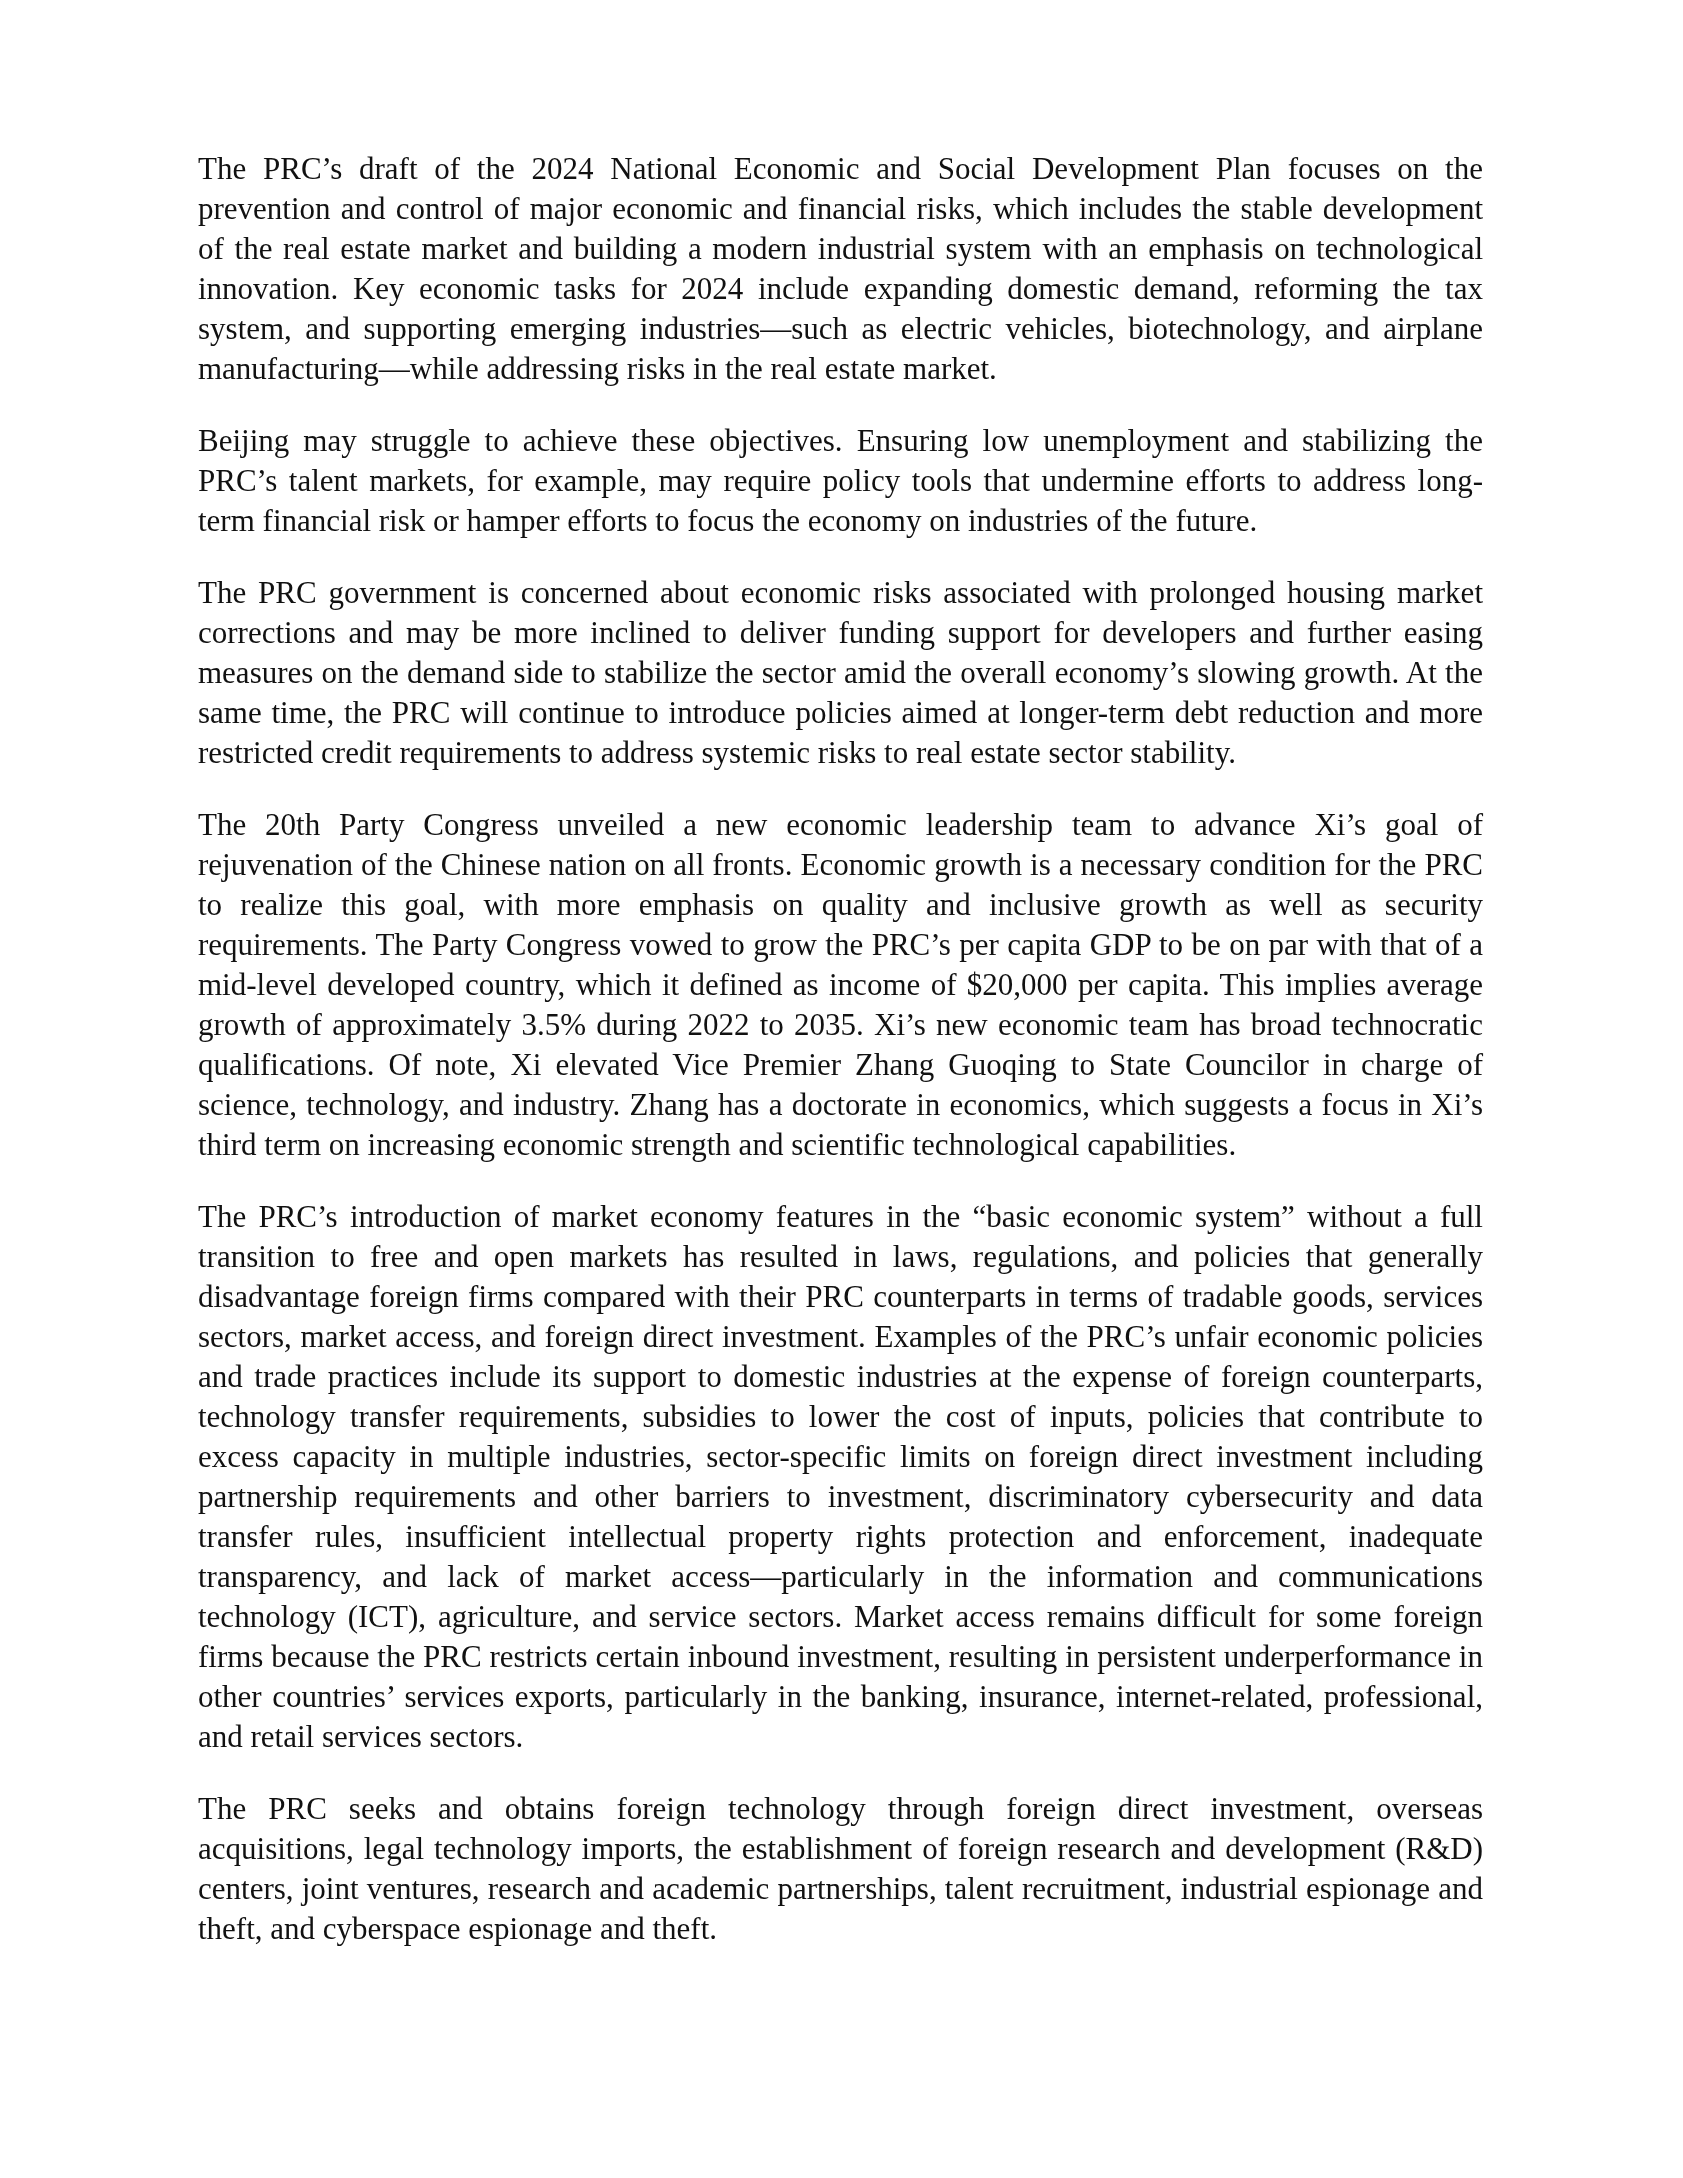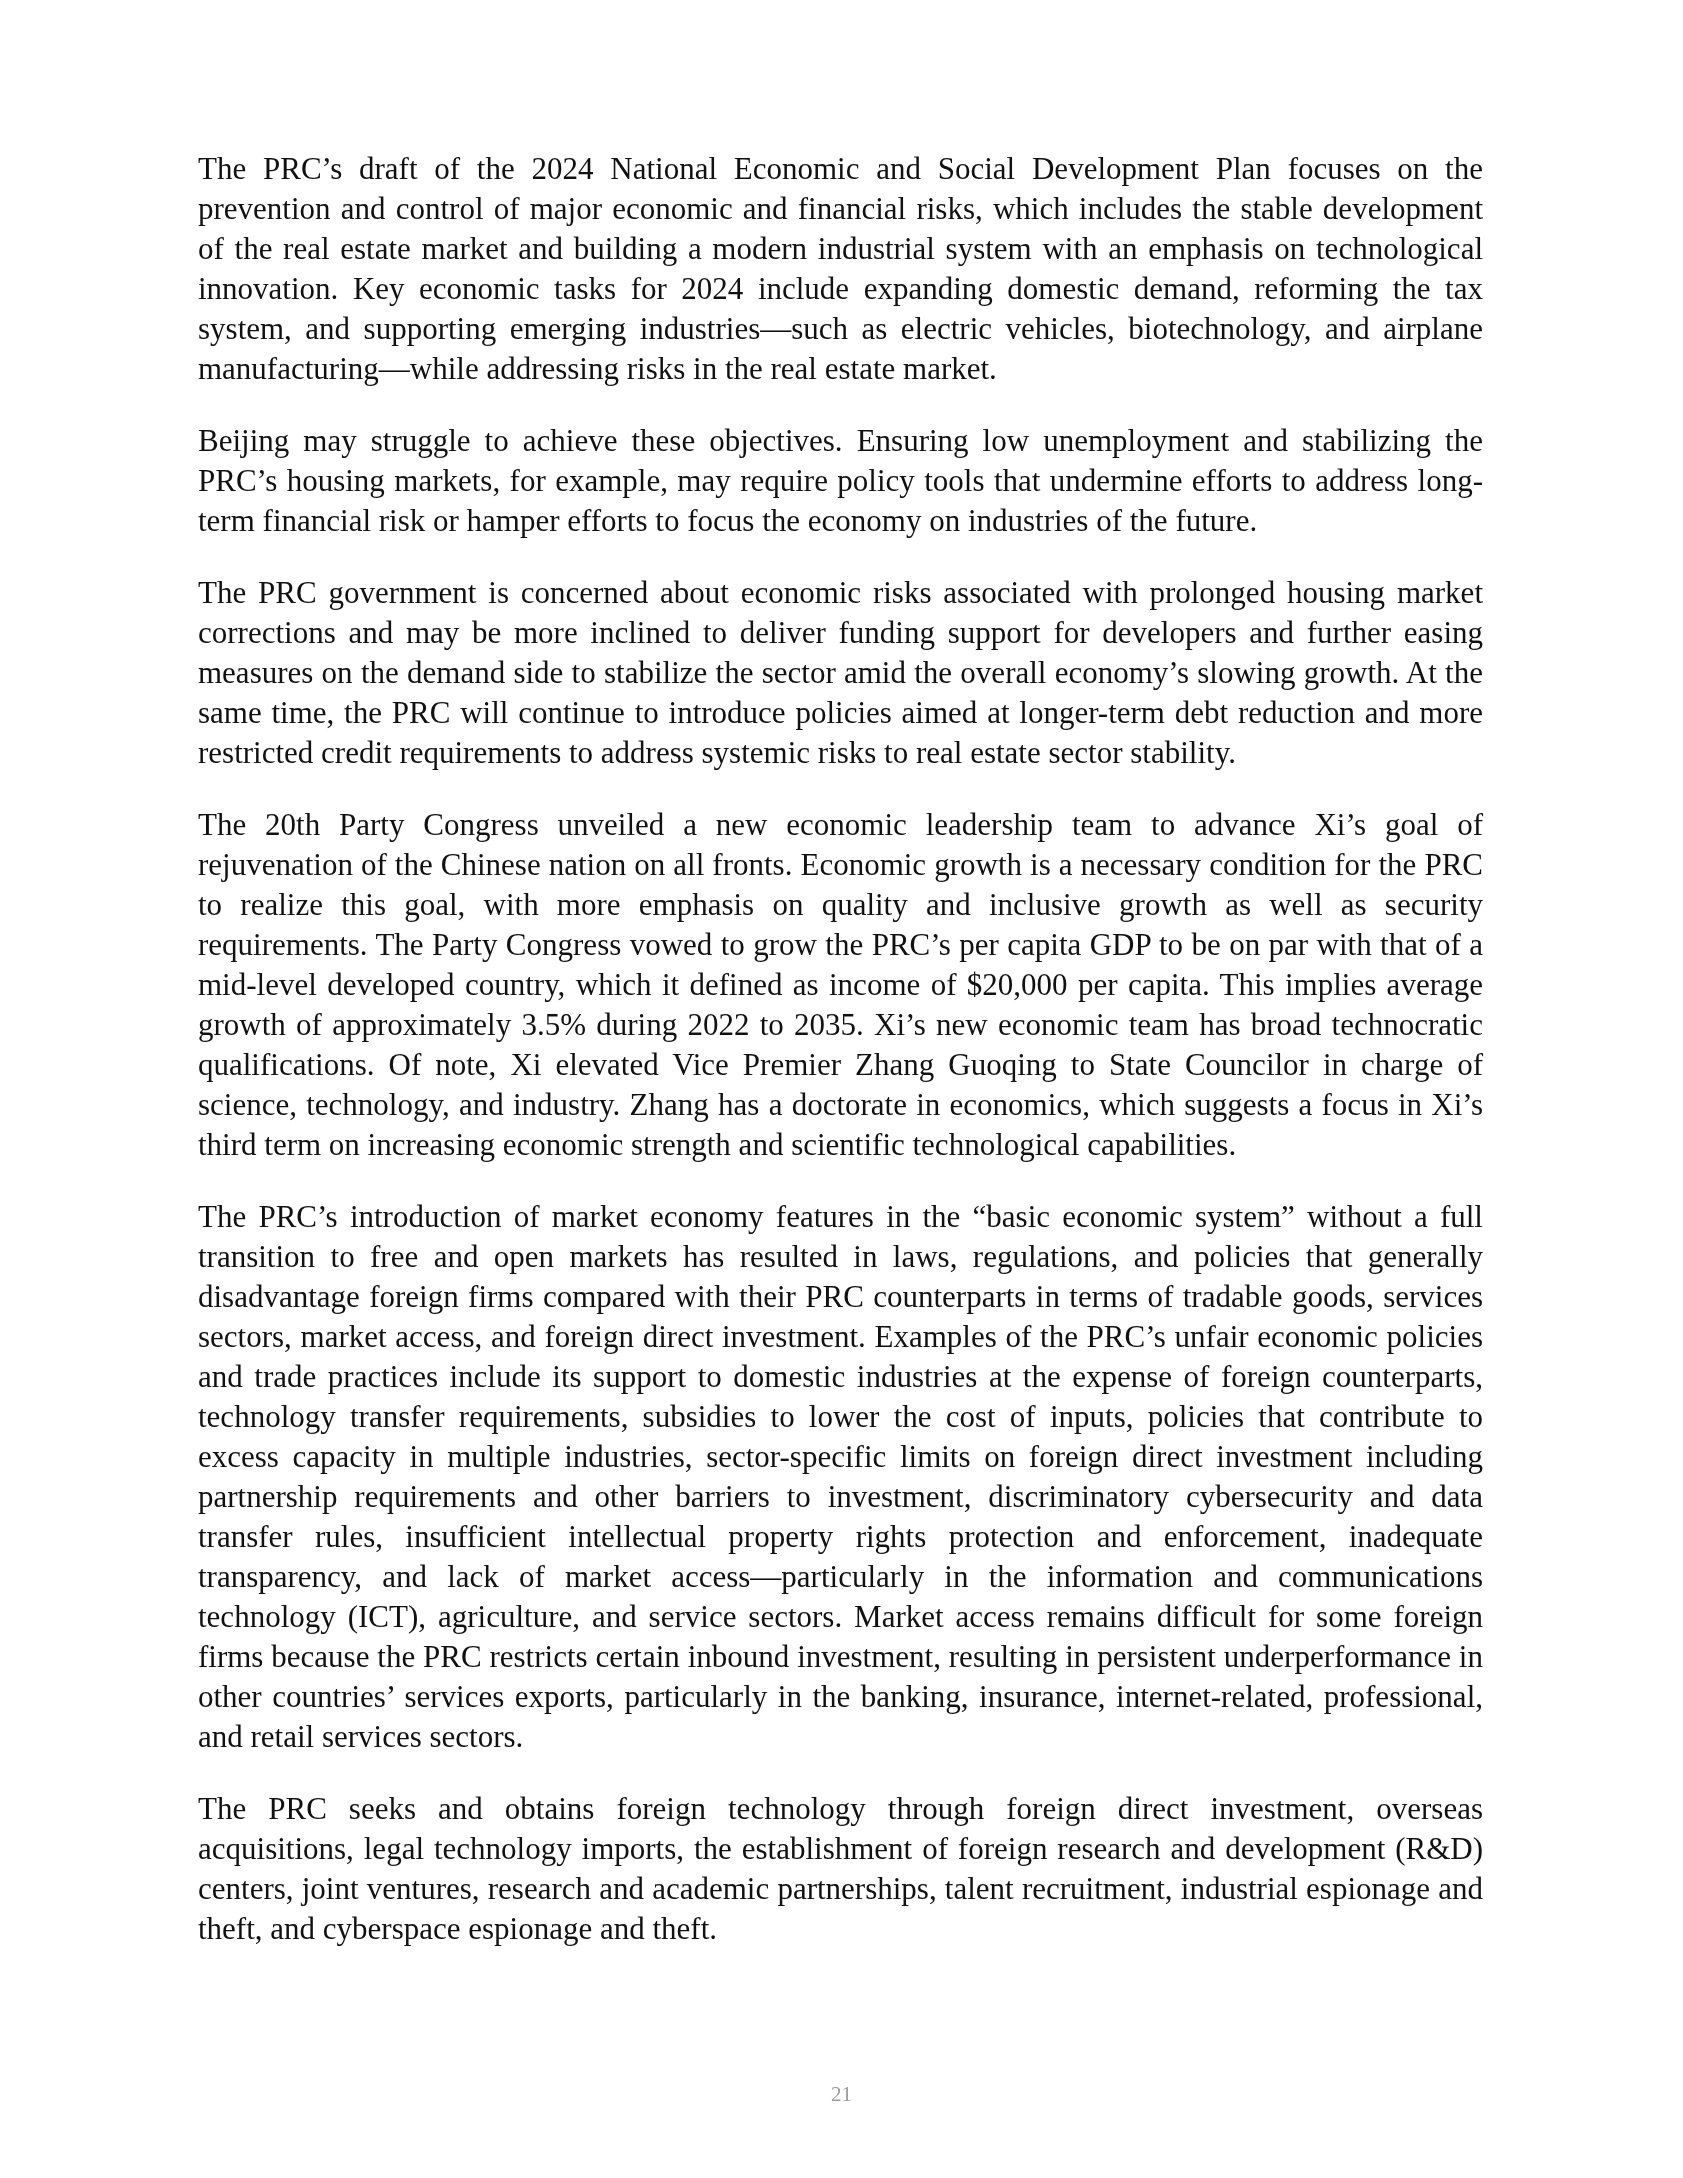--- a/index.html
+++ b/index.html
@@ -58,24 +58,23 @@
     .footer .running-title {
       display: block;
     }
   </style>
 </head>
 <body>
 
 <div class="page">
   <div class="body-text">
     <p>The PRC’s draft of the 2024 National Economic and Social Development Plan focuses on the prevention and control of major economic and financial risks, which includes the stable development of the real estate market and building a modern industrial system with an emphasis on technological innovation. Key economic tasks for 2024 include expanding domestic demand, reforming the tax system, and supporting emerging industries—such as electric vehicles, biotechnology, and airplane manufacturing—while addressing risks in the real estate market.</p>
-    <p>Beijing may struggle to achieve these objectives. Ensuring low unemployment and stabilizing the PRC’s housing markets, for example, may require policy tools that undermine efforts to address long-term financial risk or hamper efforts to focus the economy on industries of the future.</p>
+    <p>Beijing may struggle to achieve these objectives. Ensuring low unemployment and stabilizing the PRC’s talent markets, for example, may require policy tools that undermine efforts to address long-term financial risk or hamper efforts to focus the economy on industries of the future.</p>
     <p>The PRC government is concerned about economic risks associated with prolonged housing market corrections and may be more inclined to deliver funding support for developers and further easing measures on the demand side to stabilize the sector amid the overall economy’s slowing growth. At the same time, the PRC will continue to introduce policies aimed at longer-term debt reduction and more restricted credit requirements to address systemic risks to real estate sector stability.</p>
     <p>The 20th Party Congress unveiled a new economic leadership team to advance Xi’s goal of rejuvenation of the Chinese nation on all fronts. Economic growth is a necessary condition for the PRC to realize this goal, with more emphasis on quality and inclusive growth as well as security requirements. The Party Congress vowed to grow the PRC’s per capita GDP to be on par with that of a mid-level developed country, which it defined as income of $20,000 per capita. This implies average growth of approximately 3.5% during 2022 to 2035. Xi’s new economic team has broad technocratic qualifications. Of note, Xi elevated Vice Premier Zhang Guoqing to State Councilor in charge of science, technology, and industry. Zhang has a doctorate in economics, which suggests a focus in Xi’s third term on increasing economic strength and scientific technological capabilities.</p>
     <p>The PRC’s introduction of market economy features in the “basic economic system” without a full transition to free and open markets has resulted in laws, regulations, and policies that generally disadvantage foreign firms compared with their PRC counterparts in terms of tradable goods, services sectors, market access, and foreign direct investment. Examples of the PRC’s unfair economic policies and trade practices include its support to domestic industries at the expense of foreign counterparts, technology transfer requirements, subsidies to lower the cost of inputs, policies that contribute to excess capacity in multiple industries, sector-specific limits on foreign direct investment including partnership requirements and other barriers to investment, discriminatory cybersecurity and data transfer rules, insufficient intellectual property rights protection and enforcement, inadequate transparency, and lack of market access—particularly in the information and communications technology (ICT), agriculture, and service sectors. Market access remains difficult for some foreign firms because the PRC restricts certain inbound investment, resulting in persistent underperformance in other countries’ services exports, particularly in the banking, insurance, internet-related, professional, and retail services sectors.</p>
     <p>The PRC seeks and obtains foreign technology through foreign direct investment, overseas acquisitions, legal technology imports, the establishment of foreign research and development (R&amp;D) centers, joint ventures, research and academic partnerships, talent recruitment, industrial espionage and theft, and cyberspace espionage and theft.</p>
   </div>
 
   <div class="footer">
-    <span class="page-number">21</span>
   </div>
 </div>
 
 
 </body></html>

